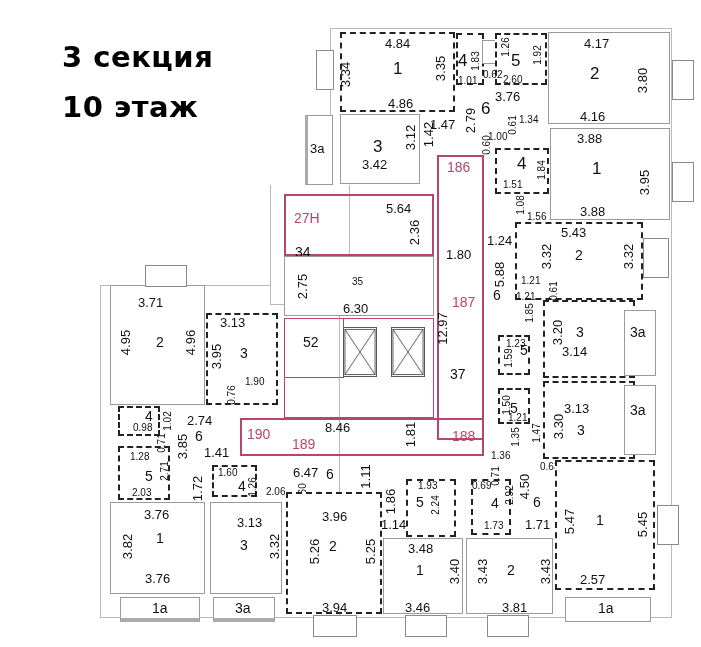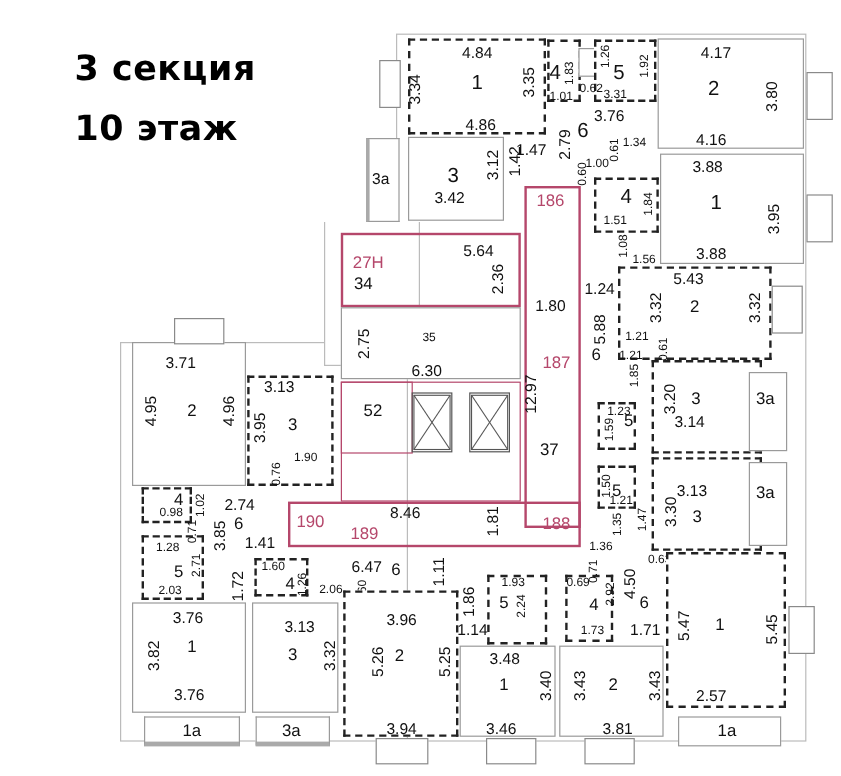--- a/index.html
+++ b/index.html
@@ -51,21 +51,21 @@
   <span class="lbl num" style="left:458px;top:52px">4</span>
   <span class="lbl sm vert" style="left:466px;top:56px">1.83</span>
   <span class="lbl sm" style="left:458px;top:76px">1.01</span>
   <div class="wall" style="left:482px;top:40px;width:16px;height:24px"></div>
 
   <div class="wall dash" style="left:495px;top:33px;width:52px;height:52px"></div>
   <span class="lbl num" style="left:511px;top:52px">5</span>
   <span class="lbl sm vert" style="left:496px;top:42px">1.26</span>
   <span class="lbl sm vert" style="left:528px;top:50px">1.92</span>
   <span class="lbl sm" style="left:483px;top:70px">0.62</span>
-  <span class="lbl sm" style="left:503px;top:75px">3.31</span>
+  <span class="lbl sm" style="left:503px;top:75px">2.60</span>
 
   <span class="lbl" style="left:495px;top:90px">3.76</span>
   <span class="lbl num" style="left:481px;top:100px">6</span>
   <span class="lbl vert" style="left:458px;top:114px">2.79</span>
   <span class="lbl" style="left:430px;top:118px">1.47</span>
   <span class="lbl vert" style="left:416px;top:128px">1.42</span>
   <span class="lbl sm" style="left:519px;top:115px">1.34</span>
   <span class="lbl sm vert" style="left:503px;top:120px">0.61</span>
   <span class="lbl sm" style="left:488px;top:132px">1.00</span>
   <span class="lbl sm vert" style="left:477px;top:140px">0.60</span>
@@ -84,21 +84,21 @@
   <span class="lbl" style="left:580px;top:205px">3.88</span>
   <div class="win" style="left:672px;top:162px;width:22px;height:40px"></div>
 
   <div class="wall dash" style="left:495px;top:148px;width:54px;height:46px"></div>
   <span class="lbl num" style="left:517px;top:155px">4</span>
   <span class="lbl sm" style="left:503px;top:180px">1.51</span>
   <span class="lbl sm vert" style="left:532px;top:165px">1.84</span>
 
   <div class="pink" style="left:284px;top:194px;width:150px;height:62px"></div>
   <span class="lbl pinklbl" style="left:294px;top:212px">27Н</span>
-  <span class="lbl num" style="left:295px;top:228px;font-size:14px">34</span>
+  <span class="lbl num" style="left:295px;top:244px;font-size:14px">34</span>
   <span class="lbl" style="left:386px;top:202px">5.64</span>
   <span class="lbl vert" style="left:402px;top:226px">2.36</span>
 
   <div class="wall" style="left:284px;top:256px;width:150px;height:60px"></div>
   <span class="lbl num" style="left:352px;top:273px;font-size:10px">35</span>
   <span class="lbl vert" style="left:290px;top:280px">2.75</span>
   <span class="lbl" style="left:343px;top:302px">6.30</span>
 
   <div class="pink" style="left:437px;top:155px;width:47px;height:285px"></div>
   <span class="lbl pinklbl" style="left:447px;top:161px">186</span>

